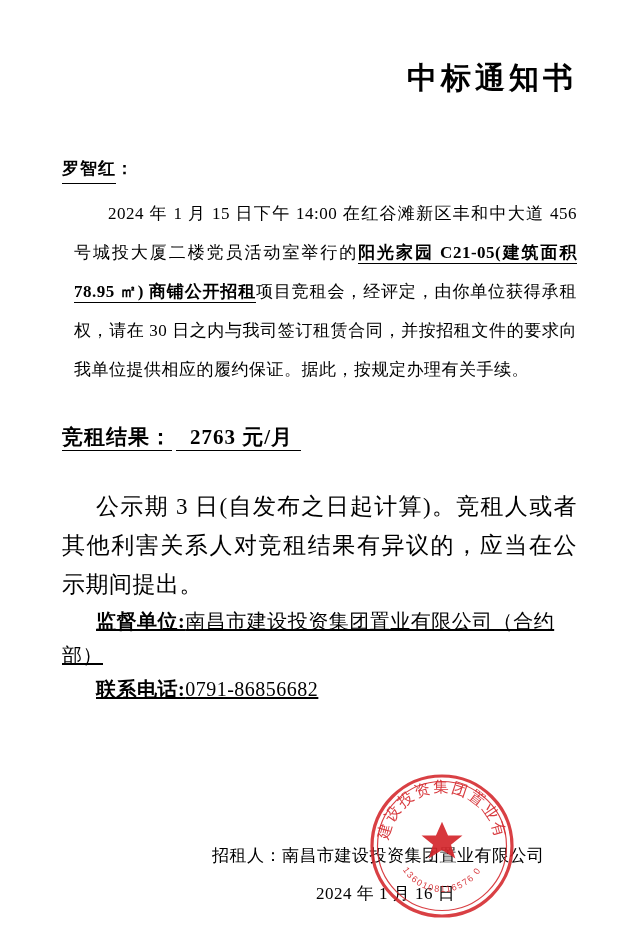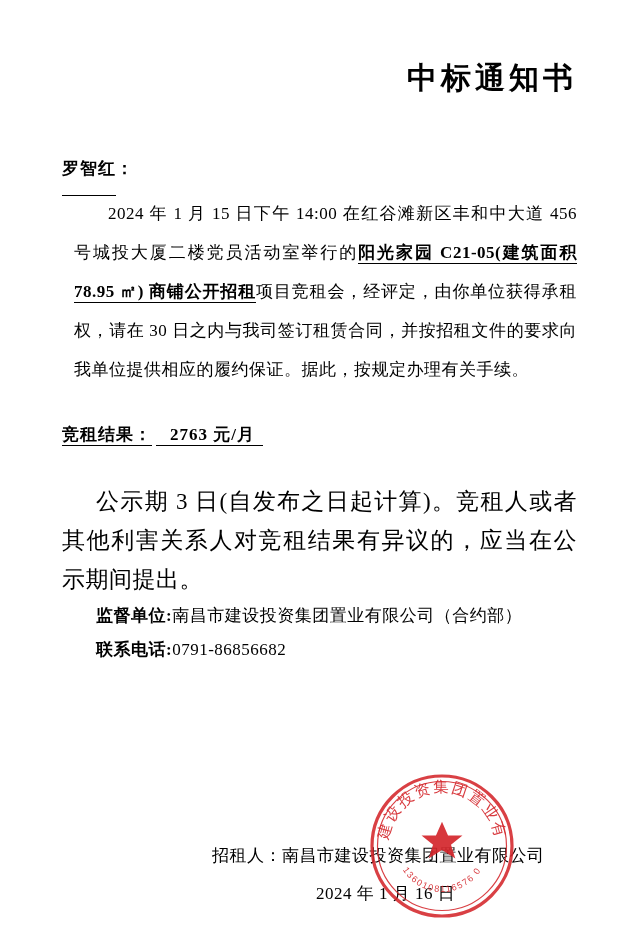--- a/index.html
+++ b/index.html
@@ -31,41 +31,41 @@
     font-family: "Liberation Serif", "DejaVu Serif", serif;
   }
   .salutation {
     margin-top: 58px;
     font-size: 17px;
     font-weight: 700;
     letter-spacing: 1px;
   }
   .salutation .u {
     border-bottom: 1.4px solid #000;
-    padding-bottom: 17px;
+    padding-bottom: 5px;
   }
   .body-para {
     font-size: 17px;
     line-height: 39px;
     text-align: justify;
     text-justify: inter-ideograph;
     margin: 14px 0 0 12px;
     letter-spacing: 0.5px;
   }
   .indent {
     text-indent: 34px;
   }
   .u-bold {
     font-weight: 700;
     border-bottom: 1.4px solid #000;
     padding-bottom: 1px;
   }
   .result-line {
     margin-top: 34px;
-    font-size: 17px;
+    font-size: 21px;
     font-weight: 700;
     letter-spacing: 1px;
   }
   .result-line .label {
     border-bottom: 1.4px solid #000;
     padding-bottom: 1px;
   }
   .result-line .value {
     border-bottom: 1.4px solid #000;
     padding: 0 8px 1px 14px;
@@ -74,24 +74,25 @@
   .notice-para {
     font-size: 23px;
     line-height: 39px;
     margin-top: 36px;
     text-indent: 34px;
     text-align: justify;
     text-justify: inter-ideograph;
     letter-spacing: 0.5px;
   }
   .info-line {
-    font-size: 17px;
+    font-size: 20px;
     line-height: 34px;
     text-indent: 34px;
     letter-spacing: 0.5px;
+    text-decoration: underline;
   }
   .info-line.bold-lead {
     font-weight: 700;
   }
   .sign-block {
     position: absolute;
     left: 62px;
     right: 62px;
     bottom: 92px;
     text-align: left;

